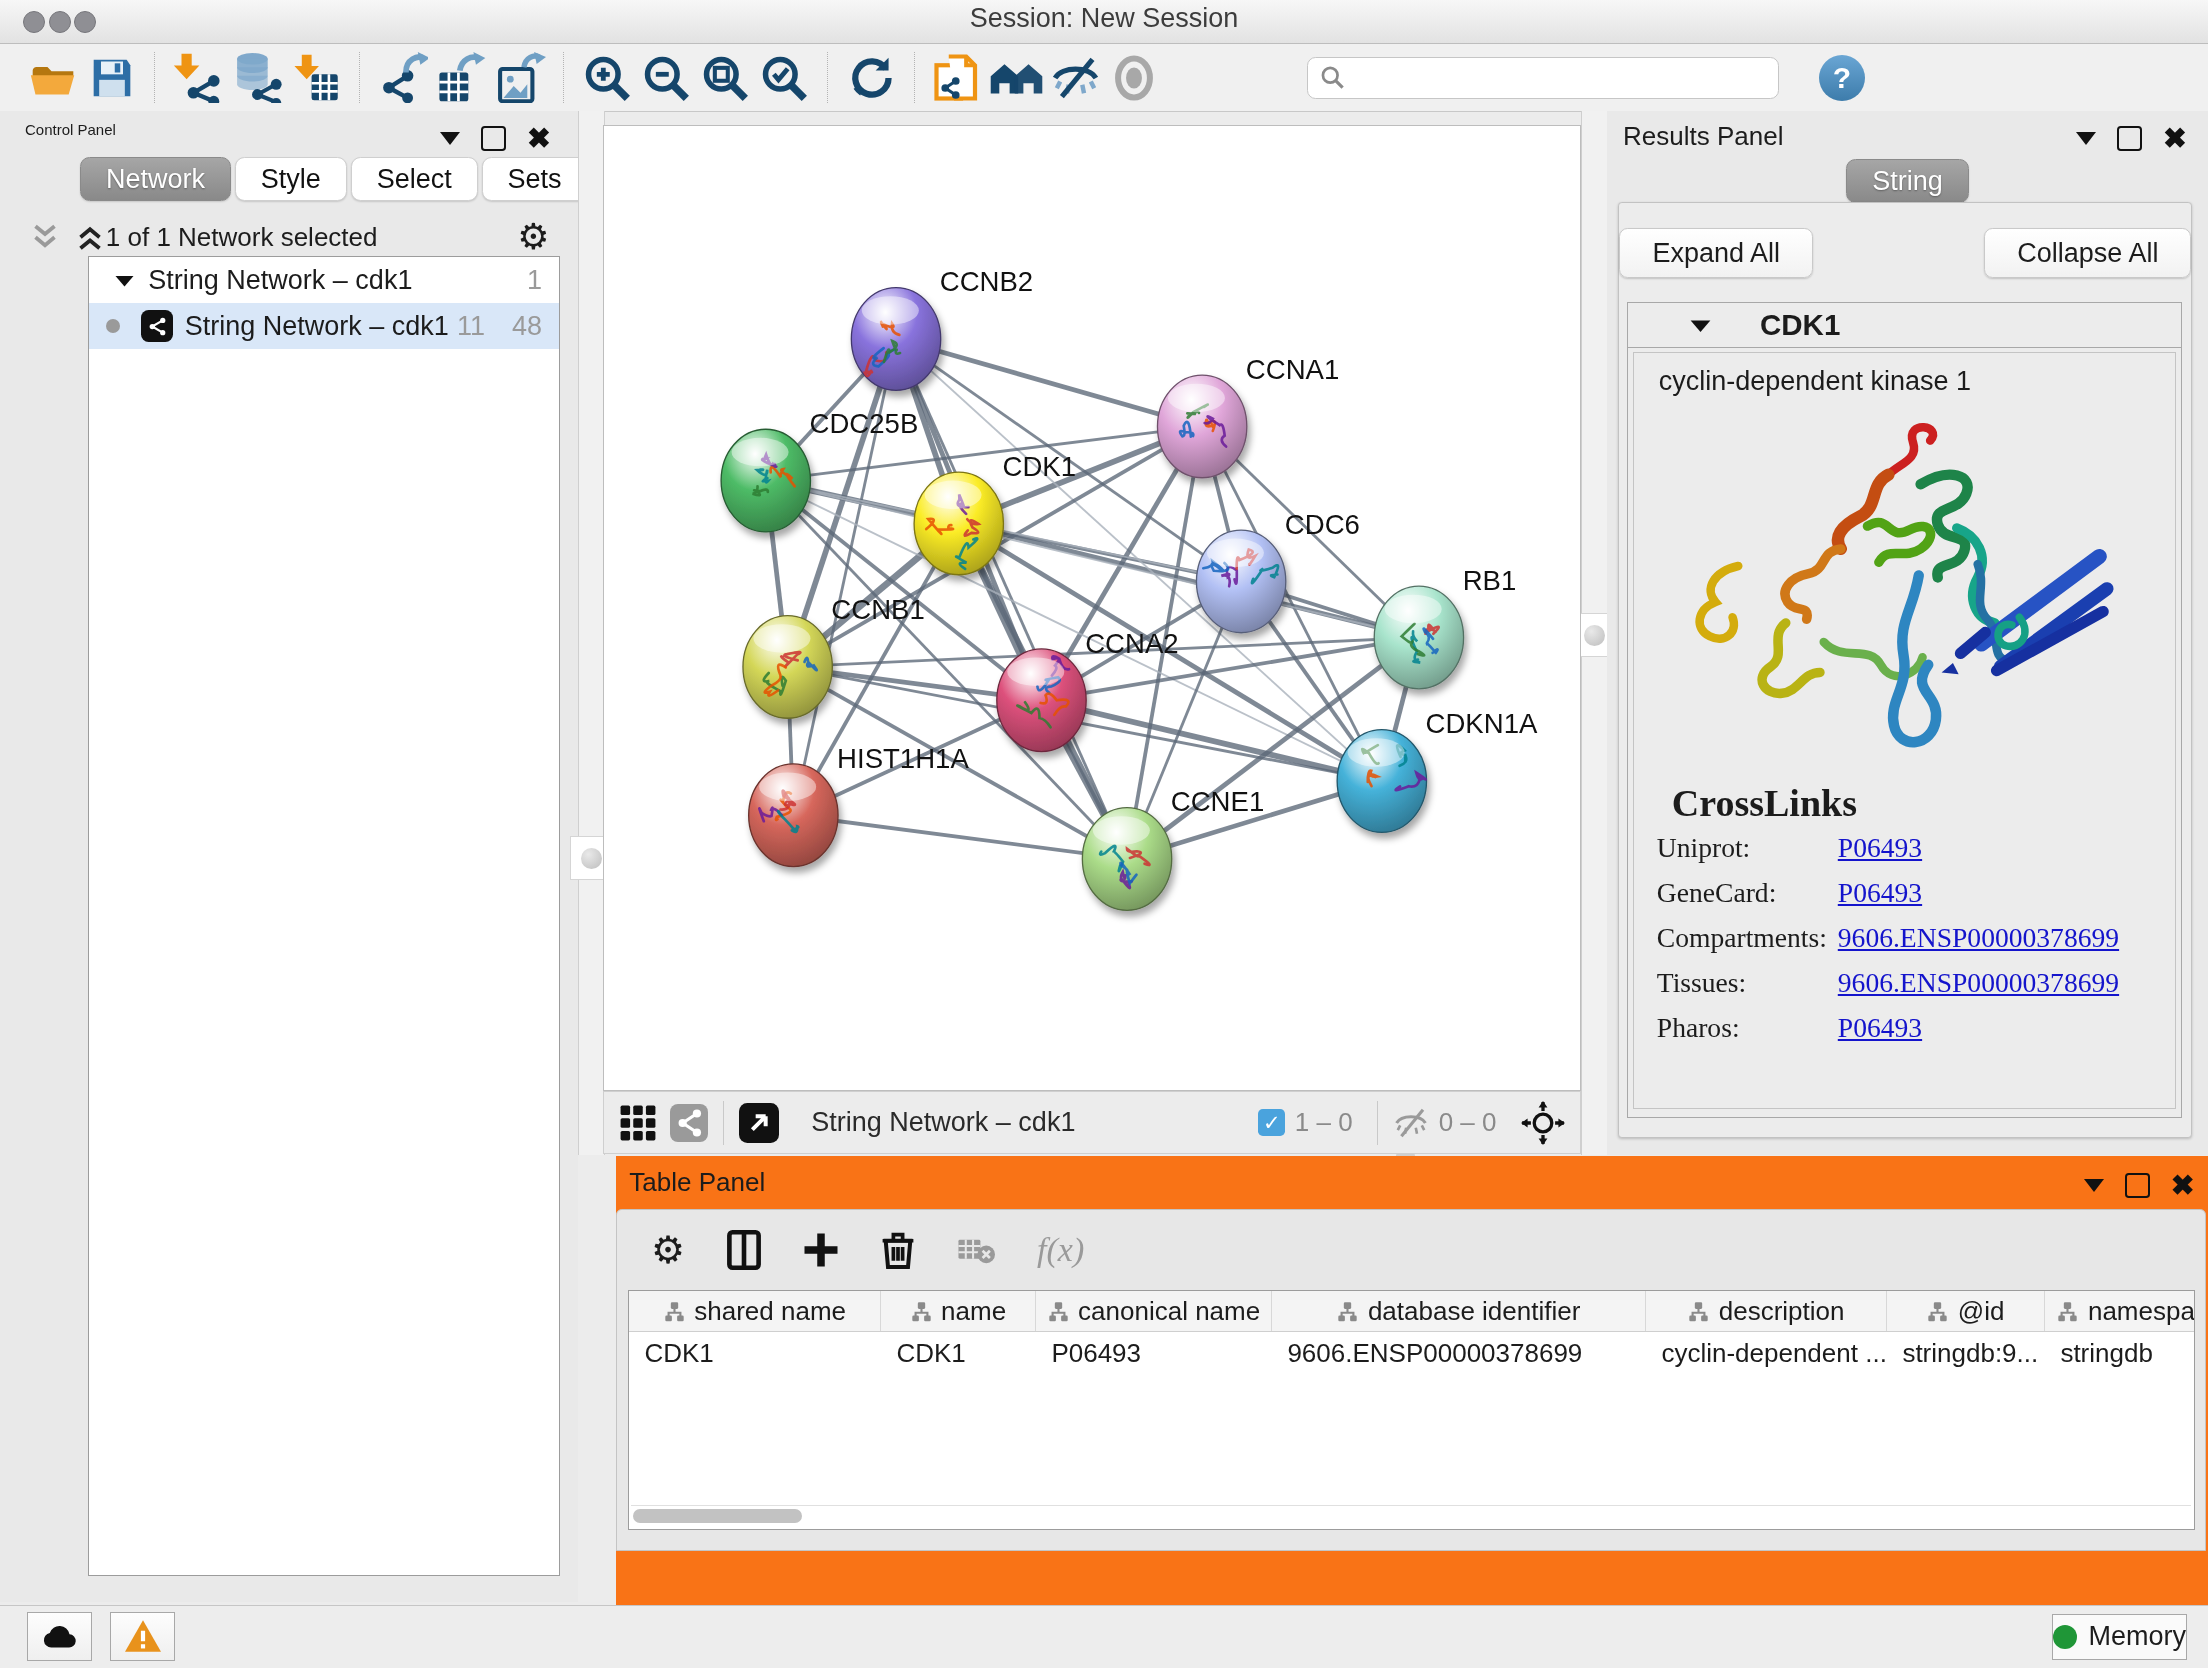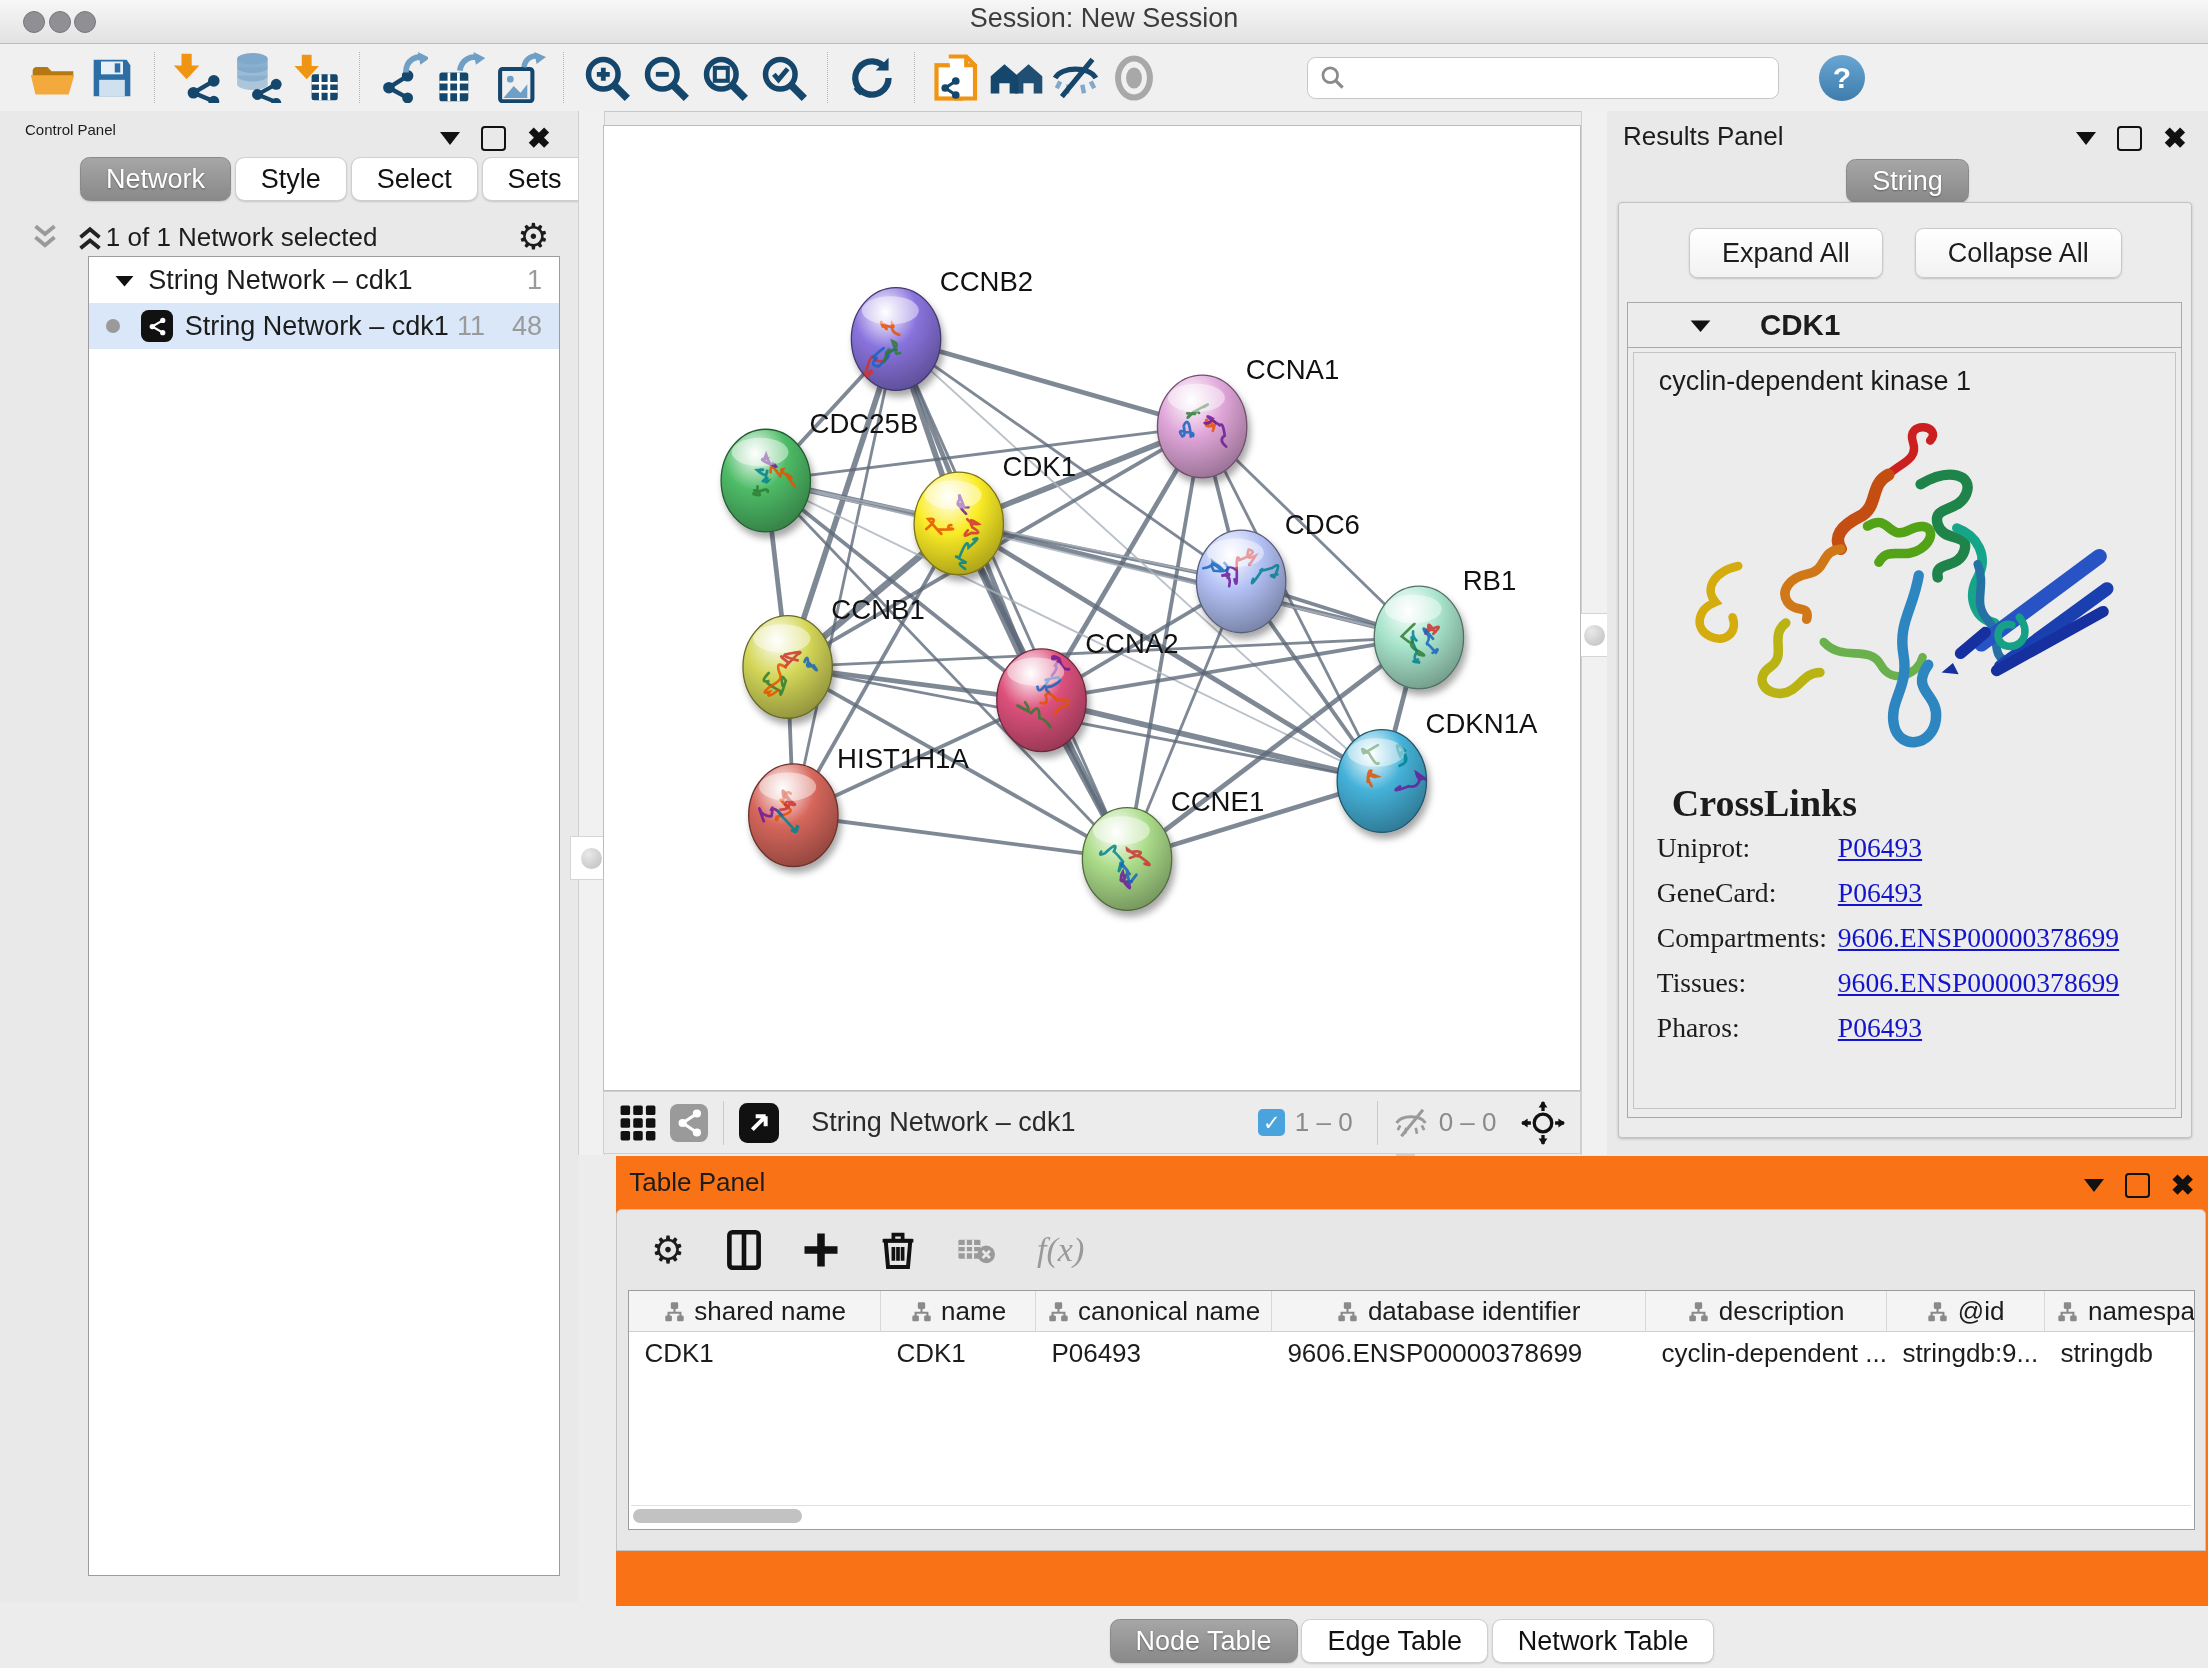--- a/index.html
+++ b/index.html
@@ -617,21 +617,21 @@
     <div class="abs" style="left:16px;top:9.5px;font-size:26px">Results Panel</div>
     <div class="abs panel-ctrl" style="right:21px;top:13.3px">
       <div class="tri-down"></div>
       <div class="sq-icon"></div>
       <div class="x-icon">✖</div>
     </div>
     <div class="abs seg-tabs" style="left:0;top:48px;width:100%;justify-content:center">
       <div class="seg-tab sel">String</div>
     </div>
     <div id="rp-container">
-      <div style="display:flex;justify-content:center;gap:32px;margin-top:25px">
+      <div style="display:flex;justify-content:space-between;gap:32px;margin-top:25px">
         <div class="rp-btn">Expand All</div>
         <div class="rp-btn">Collapse All</div>
       </div>
       <div id="rp-inner">
         <div id="rp-inner-header">
           <svg width="23" height="17" viewBox="0 0 14 10" style="margin:0 48px 0 61px">
               <path d="M1 2l6 7 6-7z" fill="#111"></path>
             </svg>
           <span id="rp-gene">CDK1</span>
         </div>
@@ -801,15 +801,33 @@
           </div>
       </div>
       <div id="bottom-tabs" class="seg-tabs">
           <div class="seg-tab sel">Node Table</div>
           <div class="seg-tab">Edge Table</div>
           <div class="seg-tab">Network Table</div>
         </div>
     </div>
   </div>
 
+  <div id="statusbar" class="abs">
+    <div class="sb-btn" style="left:27px">
+      <svg width="38" height="27" viewBox="0 0 26 17">
+          <path d="M7 16a5 5 0 0 1-1-9.9A7 7 0 0 1 19.5 7 4.5 4.5 0 0 1 19 16z" fill="#111"></path>
+        </svg>
+    </div>
+    <div class="sb-btn" style="left:110px">
+      <svg width="36" height="32" viewBox="0 0 24 21">
+          <path d="M12 0L24 21H0z" fill="#e8921c"></path>
+          <rect x="10.6" y="7" width="2.8" height="7" fill="#fff"></rect>
+          <rect x="10.6" y="16" width="2.8" height="2.8" fill="#fff"></rect>
+        </svg>
+    </div>
+    <div id="memory-btn">
+      <div id="memory-dot"></div>
+      <span>Memory</span>
+    </div>
+  </div>
 
 </div>
 
 
 </body></html>

